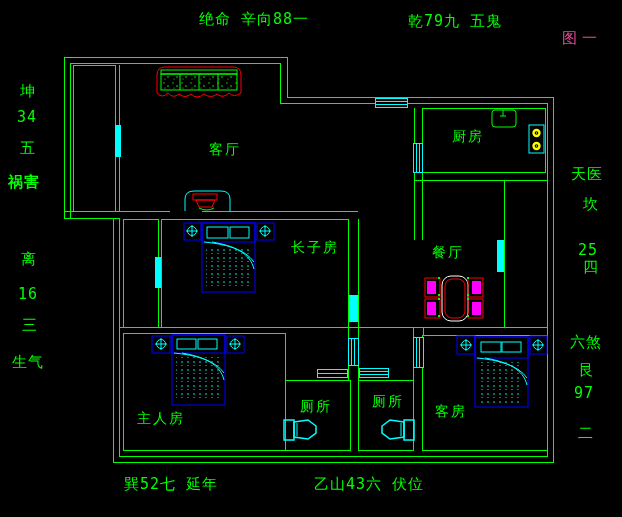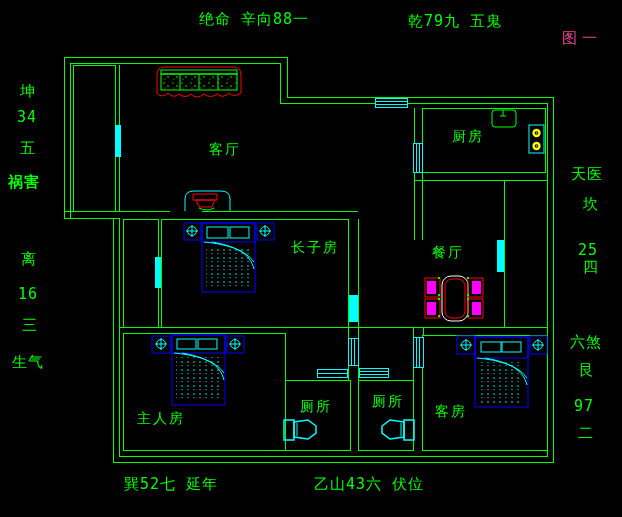--- a/index.html
+++ b/index.html
@@ -224,21 +224,21 @@
   <div class="lbl" style="left:22px;top:318px;">三</div>
   <div class="lbl" style="left:12px;top:355px;">生气</div>
 
   <div class="lbl" style="left:571px;top:167px;">天医</div>
   <div class="lbl" style="left:583px;top:197px;">坎</div>
   <div class="lbl" style="left:578px;top:230px;margin-top:13px;">25</div>
   <div class="lbl" style="left:583px;top:260px;">四</div>
 
   <div class="lbl" style="left:570px;top:335px;">六煞</div>
   <div class="lbl" style="left:579px;top:363px;">艮</div>
-  <div class="lbl" style="left:574px;top:399px;">97</div>
+  <div class="lbl" style="left:574px;top:386px;">97</div>
   <div class="lbl" style="left:578px;top:426px;">二</div>
 
   <div class="lbl" style="left:124px;top:477px;">巽52七 延年</div>
   <div class="lbl" style="left:314px;top:477px;">乙山43六 伏位</div>
 
   <div class="lbl room" style="left:209px;top:142px;">客厅</div>
   <div class="lbl room" style="left:452px;top:129px;">厨房</div>
   <div class="lbl room" style="left:432px;top:245px;">餐厅</div>
   <div class="lbl room" style="left:291px;top:240px;">长子房</div>
   <div class="lbl room" style="left:137px;top:412px;font-family:Liberation Serif, serif;">主人房</div>

